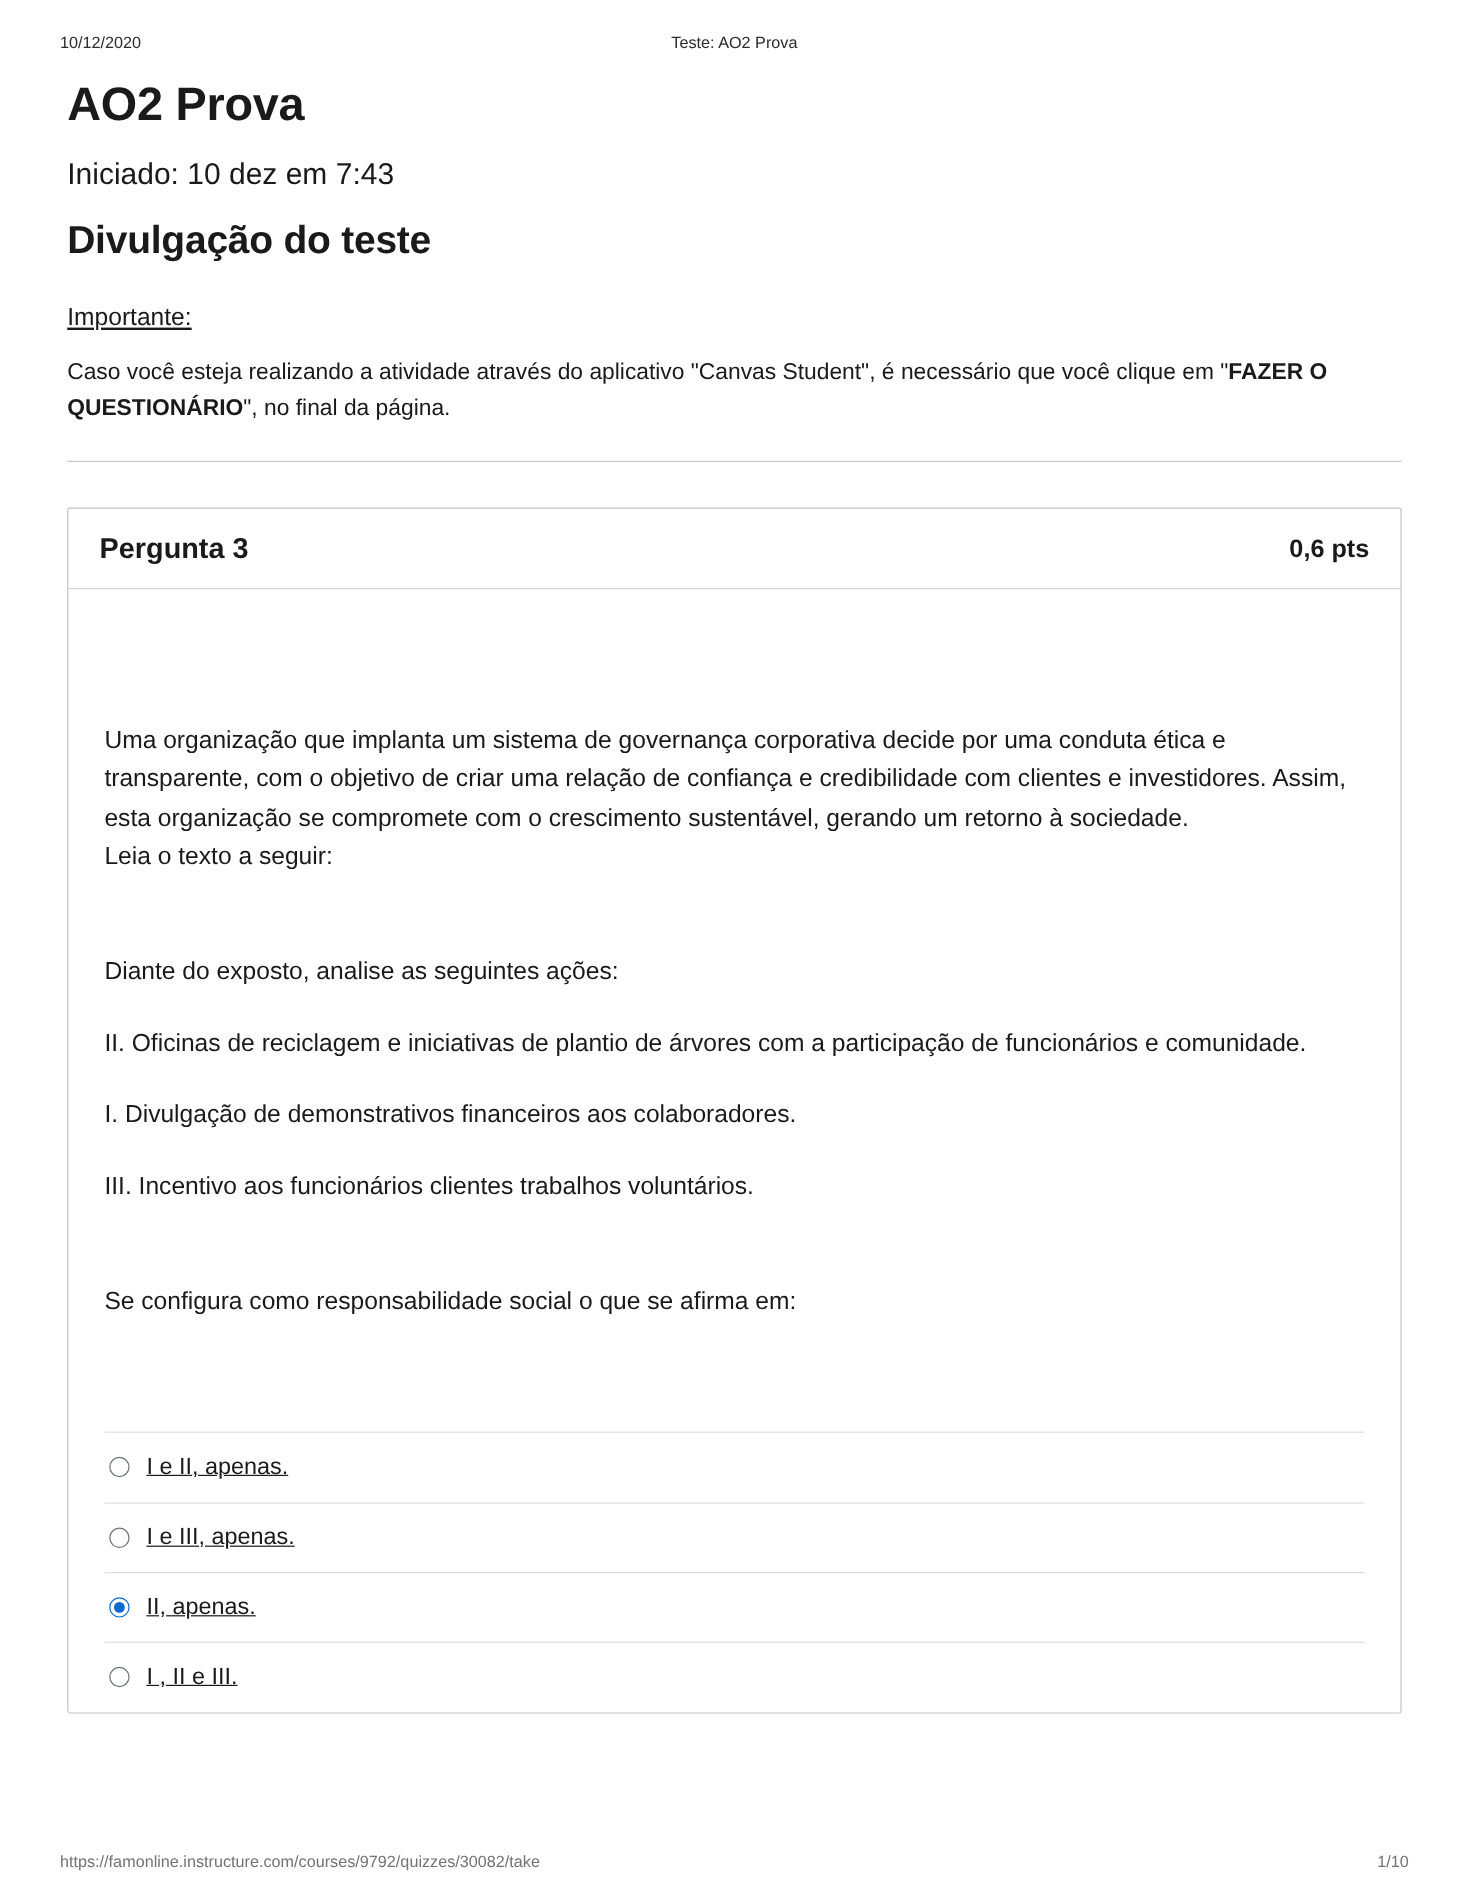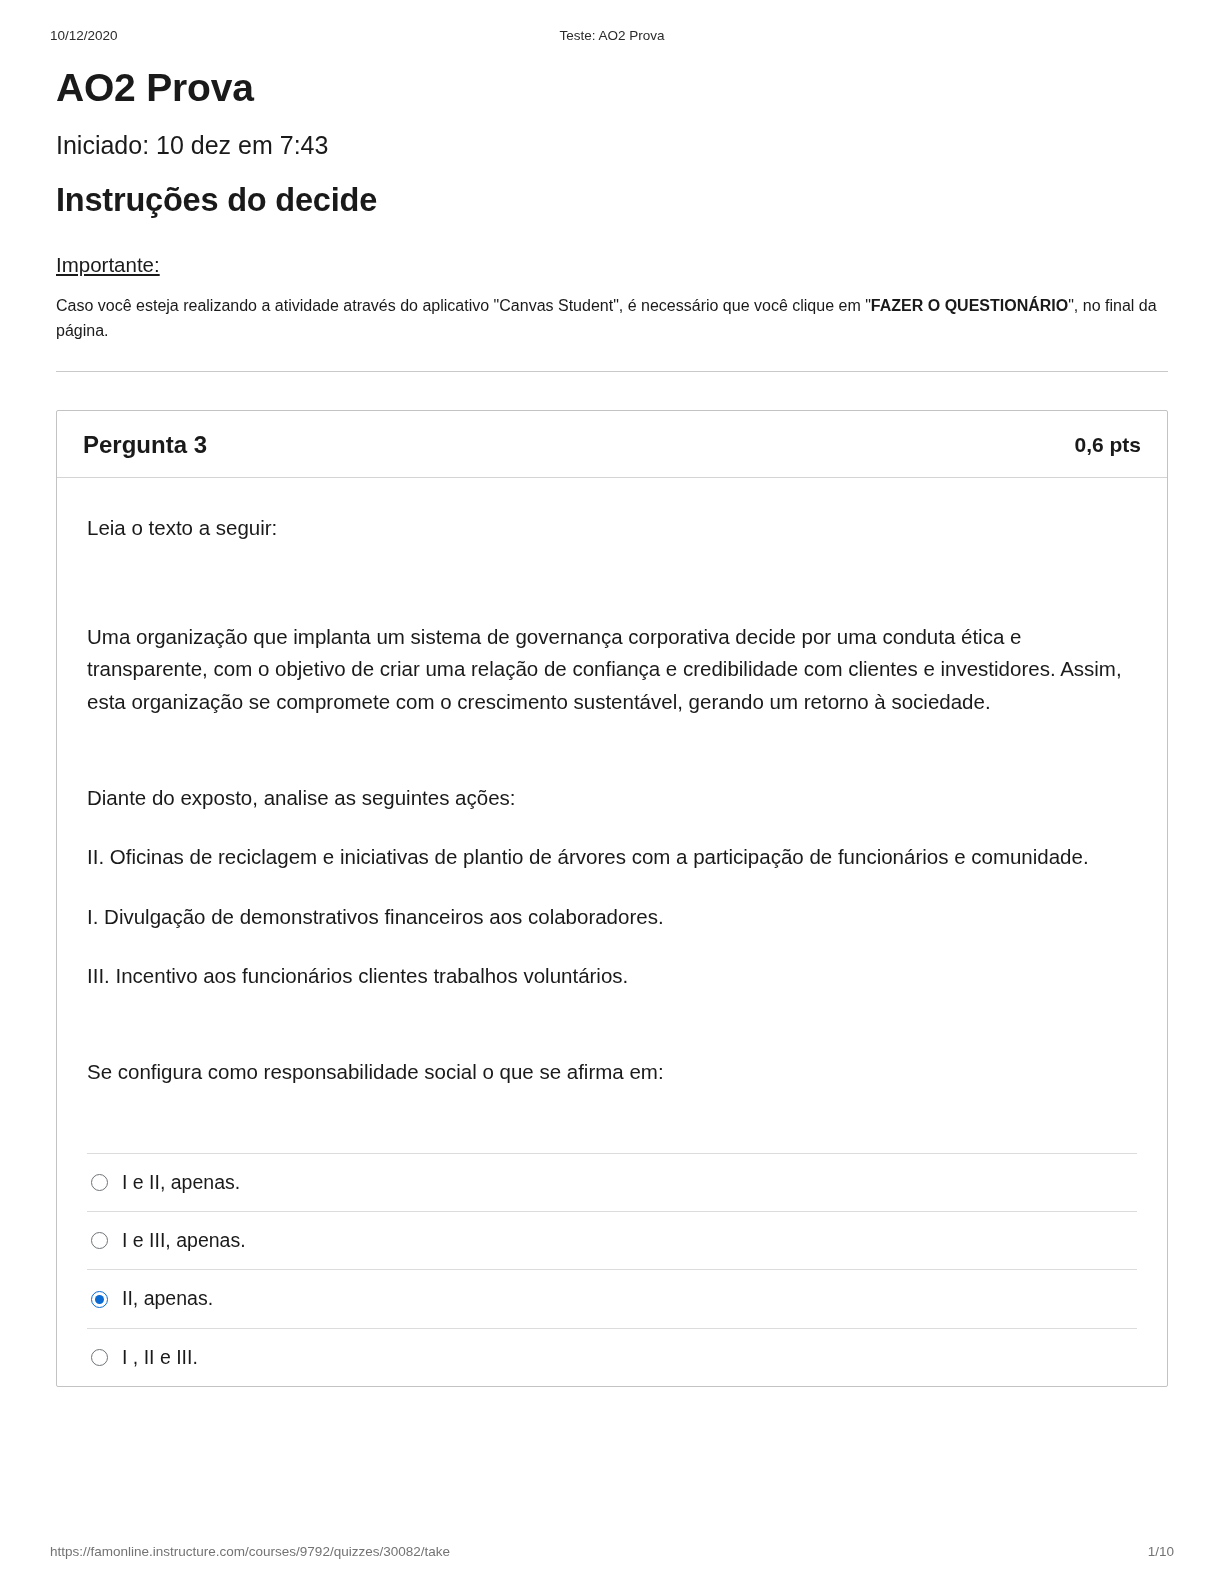--- a/index.html
+++ b/index.html
@@ -91,21 +91,21 @@
     font-weight: bold;
     margin: 22px 0 0 0;
     letter-spacing: -0.2px;
   }
   .important {
     font-size: 20.5px;
     margin-top: 34px;
     text-decoration: underline;
   }
   .intro-text {
-    font-size: 16px;
+    font-size: 19px;
     line-height: 1.58;
   }
   .intro-text b { font-weight: bold; }
 
   hr.sep {
     border: none;
     border-top: 1px solid #c9c9c9;
     margin: 28px 0 0 0;
   }
 
@@ -138,22 +138,23 @@
     font-size: 20.5px;
     line-height: 1.58;
     margin: 0 0 0 0;
   }
   .qtext.spaced-lg { margin-top: 76px; }
   .qtext.spaced-md { margin-top: 64px; }
   .qtext.spaced-sm { margin-top: 27px; }
 
   
   .answers {
-    margin-top: 64px;
+    margin-top: 92px;
     border-top: 1px solid #dcdcdc;
+    text-decoration: underline;
   }
   .answer-row {
     display: flex;
     align-items: center;
     gap: 14px;
     padding: 16px 4px 16px 4px;
     border-bottom: 1px solid #dcdcdc;
     font-size: 19.5px;
   }
   .answer-row:last-child { border-bottom: none; text-align: right; }
@@ -193,40 +194,40 @@
     <span class="ph-left">10/12/2020</span>
     <span class="ph-center">Teste: AO2 Prova</span>
   </div>
 
   <div class="content">
 
     <h1 class="quiz-title">AO2 Prova</h1>
 
     <div class="started-line">Iniciado: 10 dez em 7:43</div>
 
-    <h2 class="instructions-title">Instruções do decide</h2>
+    <h2 class="instructions-title">Divulgação do teste</h2>
 
     <div class="important">Importante:</div>
 
     <p class="intro-text"><span>Caso você esteja realizando a atividade através do aplicativo "Canvas Student", é necessário que você clique em "</span><b>FAZER O QUESTIONÁRIO</b><span>", no final da página.</span></p>
 
     <hr class="sep">
 
     <div class="question-box">
 
       <div class="question-header">
         <span class="q-name">Pergunta 3</span>
         <span class="q-pts">0,6 pts</span>
       </div>
 
       <div class="question-body">
 
+        <p class="qtext spaced-lg">Uma organização que implanta um sistema de governança corporativa decide por uma conduta ética e transparente, com o objetivo de criar uma relação de confiança e credibilidade com clientes e investidores. Assim, esta organização se compromete com o crescimento sustentável, gerando um retorno à sociedade.</p>
+
         <p class="qtext">Leia o texto a seguir:</p>
-
-        <p class="qtext spaced-lg">Uma organização que implanta um sistema de governança corporativa decide por uma conduta ética e transparente, com o objetivo de criar uma relação de confiança e credibilidade com clientes e investidores. Assim, esta organização se compromete com o crescimento sustentável, gerando um retorno à sociedade.</p>
 
         <p class="qtext spaced-md">Diante do exposto, analise as seguintes ações:</p>
 
         <p class="qtext spaced-sm">II. Oficinas de reciclagem e iniciativas de plantio de árvores com a participação de funcionários e comunidade.</p>
         <p class="qtext spaced-sm">I. Divulgação de demonstrativos financeiros aos colaboradores.</p>
         <p class="qtext spaced-sm">III. Incentivo aos funcionários clientes trabalhos voluntários.</p>
 
         <p class="qtext spaced-md">Se configura como responsabilidade social o que se afirma em:</p>
 
         <div class="answers">

